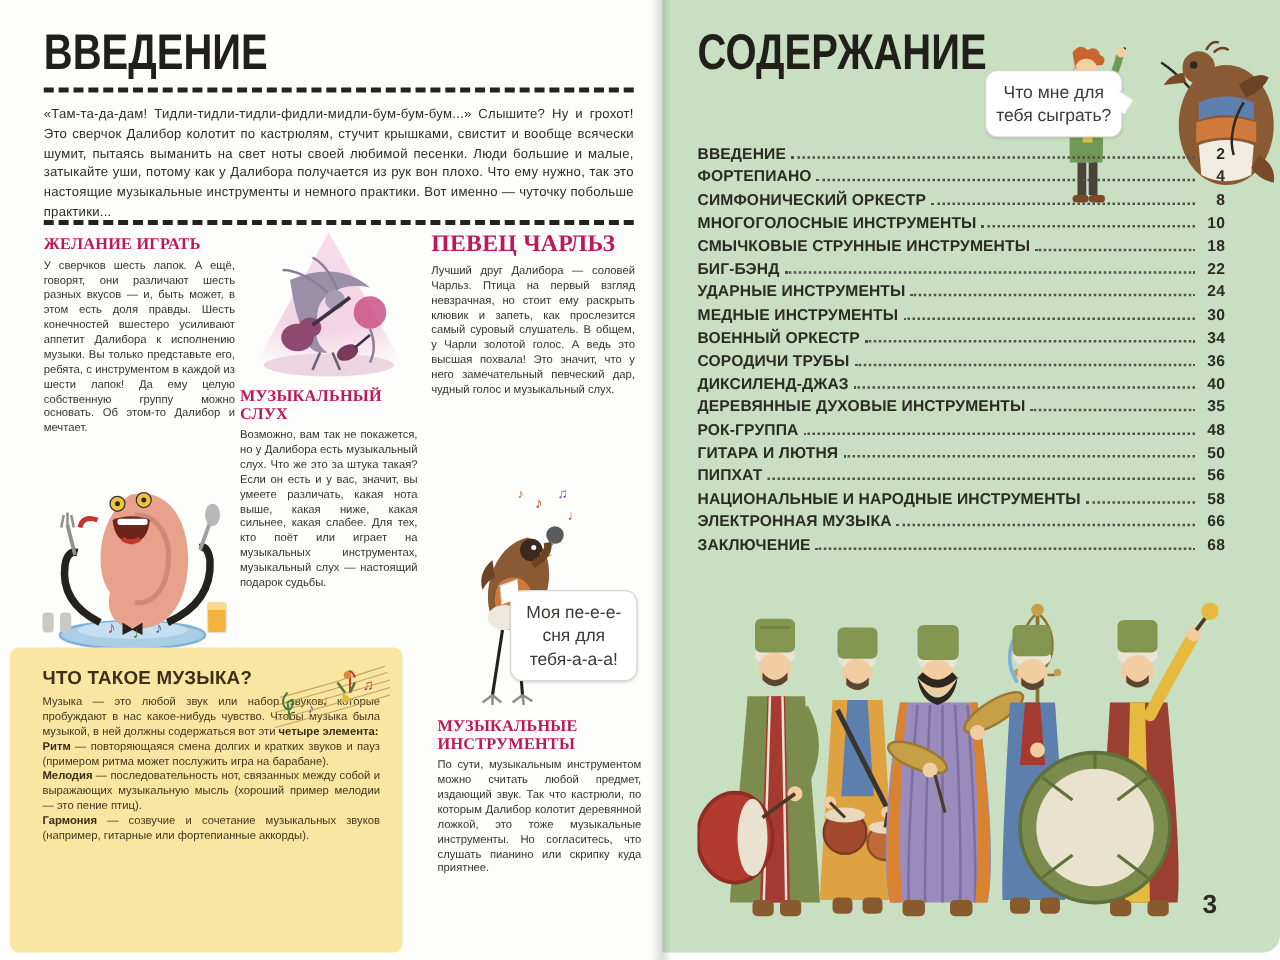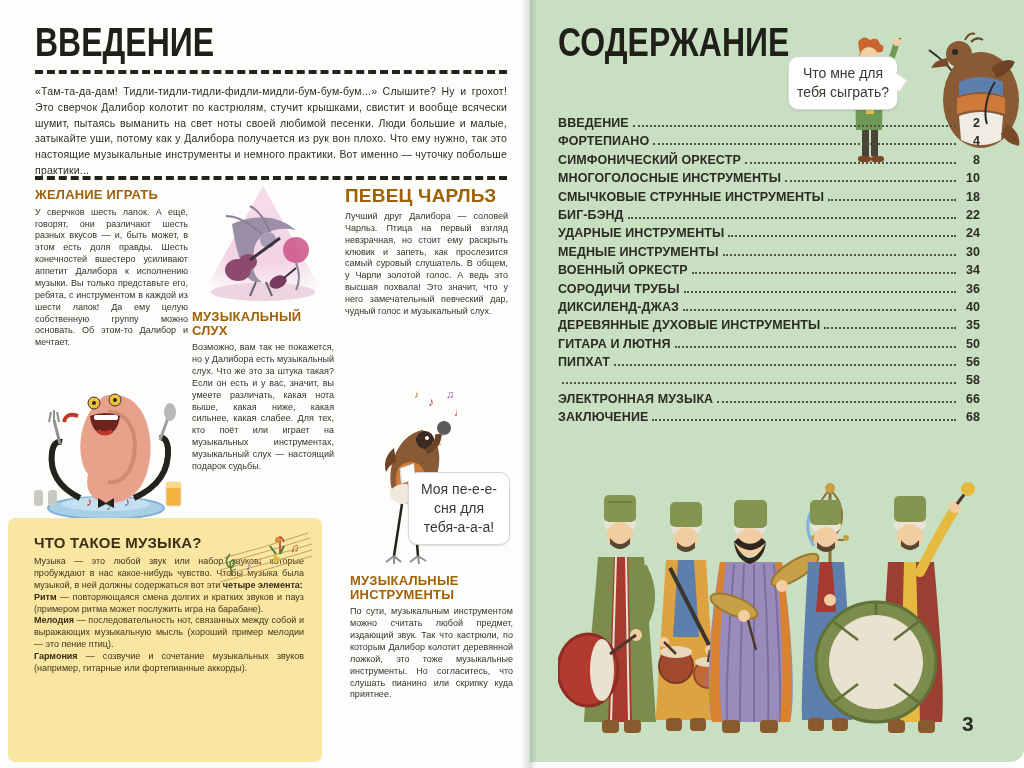--- a/index.html
+++ b/index.html
@@ -10,21 +10,21 @@
   
   .page-left { position:absolute; left:0; top:0; width:530px; height:768px; background:#fdfdfb; }
   .big-title { position:absolute; font-weight:bold; color:#201f1a; font-size:40px; letter-spacing:0; white-space:nowrap; }
   .big-title span { display:inline-block; transform:scaleX(.8); transform-origin:0 50%; }
   .lt { left:35px; top:20px; }
   .dashed { position:absolute; height:0; border-top:4px dashed #23221c; }
   .d1 { left:35px; top:70px; width:472px; }
   .d2 { left:35px; top:176px; width:472px; }
   .intro { position:absolute; left:35px; top:84px; width:472px; font-size:10.5px; line-height:1.5; text-align:justify; color:#2e2d28; letter-spacing:.2px; }
   .col { position:absolute; font-size:9px; line-height:1.32; text-align:justify; color:#34332d; }
-  .col h3 { font-size:13px; line-height:1.05; letter-spacing:.2px; color:#a16207; margin-bottom:5px; }
+  .col h3 { font-size:13px; line-height:1.05; letter-spacing:.2px; color:#be185d; margin-bottom:5px;font-family:Liberation Serif, serif; }
   .col-1 { left:35px; top:188px; width:153px; }
   .col-2 { left:192px; top:186px; width:142px; }
   .col-2 .illus { margin-bottom:4px; }
   .col-3 { left:345px; top:186px; width:163px; }
   .col-3 h3.xl { font-size:19px; }
   .sec-instruments { left:350px; top:574px; width:163px; }
   .illus-ear { position:absolute; left:18px; top:386px; width:172px; height:134px; }
   .illus-bird { position:absolute; left:352px; top:388px; width:120px; height:180px; }
   .bubble { position:absolute; background:#ffffff; border:1px solid #d8d8d2; border-radius:10px; padding:7px 8px;
             font-size:14px; line-height:1.35; text-align:center; color:#3a3933; box-shadow:0 1px 2px rgba(0,0,0,.12); }
@@ -296,34 +296,40 @@
         <span class="toc-leader"></span>
         <span class="toc-page">40</span>
       </div>
 
       <div class="toc-row">
         <span class="toc-label">ДЕРЕВЯННЫЕ ДУХОВЫЕ ИНСТРУМЕНТЫ</span>
         <span class="toc-leader"></span>
         <span class="toc-page">35</span>
       </div>
 
+      <div class="toc-row">
+        <span class="toc-label">РОК-ГРУППА</span>
+        <span class="toc-leader"></span>
+        <span class="toc-page">48</span>
+      </div>
 
       <div class="toc-row">
         <span class="toc-label">ГИТАРА И ЛЮТНЯ</span>
         <span class="toc-leader"></span>
         <span class="toc-page">50</span>
       </div>
 
       <div class="toc-row">
         <span class="toc-label">ПИПХАТ</span>
         <span class="toc-leader"></span>
         <span class="toc-page">56</span>
       </div>
 
       <div class="toc-row">
+        <span class="toc-label">НАЦИОНАЛЬНЫЕ И НАРОДНЫЕ ИНСТРУМЕНТЫ</span>
         <span class="toc-leader"></span>
         <span class="toc-page">58</span>
       </div>
 
       <div class="toc-row">
         <span class="toc-label">ЭЛЕКТРОННАЯ МУЗЫКА</span>
         <span class="toc-leader"></span>
         <span class="toc-page">66</span>
       </div>
 

